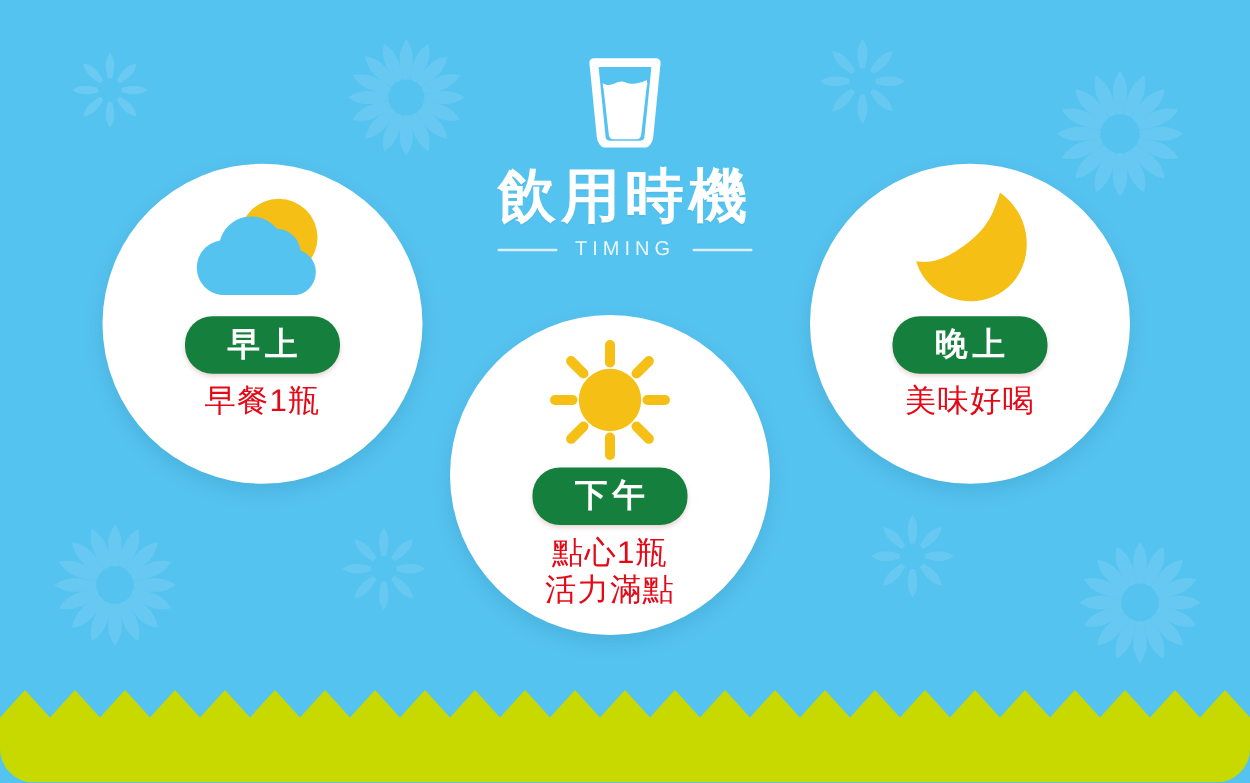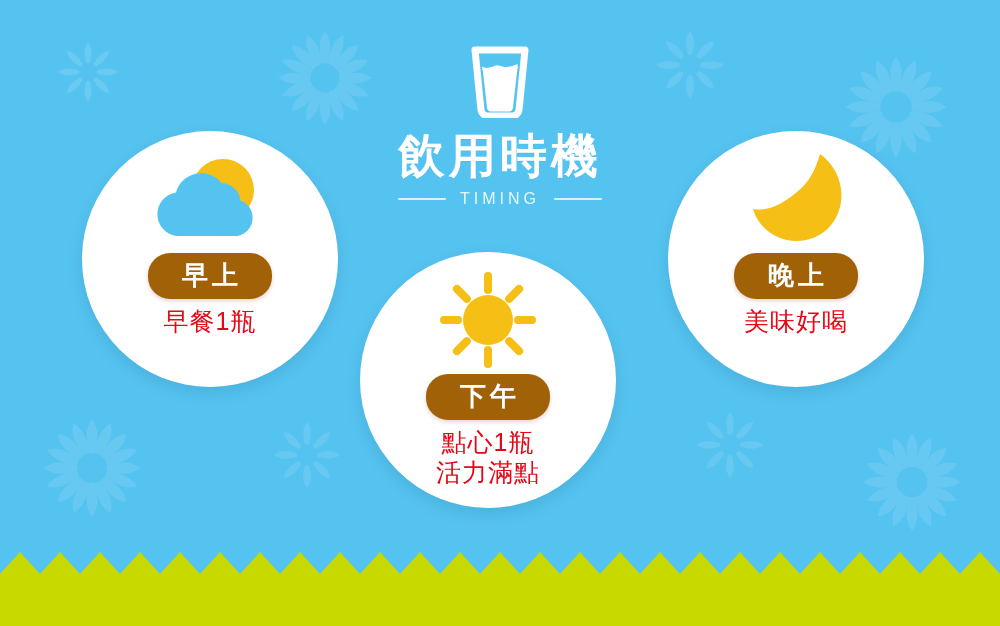--- a/index.html
+++ b/index.html
@@ -8,20 +8,21 @@
     width:1000px;height:626px;
     background:#55c3f0;
     font-family:"Liberation Sans","DejaVu Sans",sans-serif;
     overflow:hidden;
   }
   #poster{
     position:relative;
     width:1000px;height:626px;
     background:#55c3f0;
     overflow:hidden;
+    border-radius:27px;
   }
 
   
   #bg-decor{position:absolute;inset:0;pointer-events:none;}
   .burst{position:absolute;transform:translate(-50%,-50%);}
   .burst svg{display:block;}
 
   
   #zigzag{
     position:absolute;left:0;bottom:0;width:1000px;height:100px;
@@ -66,21 +67,21 @@
     border-radius:50%;
     background:#ffffff;
     box-shadow:0 6px 16px rgba(0,60,90,.13);
     display:flex;flex-direction:column;align-items:center;
     z-index:5;
   }
   .circle-icon{
     display:flex;align-items:center;justify-content:center;
   }
   .badge{
-    background:#a16207;
+    background:#15803d;
     color:#ffffff;
     border-radius:22px;
     font-size:26px;
     font-weight:bold;
     letter-spacing:4px;
     line-height:1;
     padding:9px 30px 11px 34px;
     box-shadow:0 2px 4px rgba(120,0,0,.18);
     white-space:nowrap;
   }
@@ -97,21 +98,21 @@
 
   
   #circle-morning{left:82px;top:131px;width:256px;height:256px;}
   #circle-morning .circle-icon{height:96px;margin-top:22px;}
   #circle-morning .badge{margin-top:4px;}
 
   #circle-afternoon{left:360px;top:252px;width:256px;height:256px;}
   #circle-afternoon .circle-icon{height:96px;margin-top:22px;}
   #circle-afternoon .badge{margin-top:4px;}
 
-  #circle-night{left:668px;top:131px;width:256px;height:256px;}
+  #circle-night{left:648px;top:131px;width:256px;height:256px;}
   #circle-night .circle-icon{height:96px;margin-top:22px;}
   #circle-night .badge{margin-top:4px;}
 </style>
 </head>
 <body>
 
 <div id="poster">
 
   <div id="bg-decor">
       <div class="burst" style="left: 88px; top: 72px; opacity: 0.3;">

